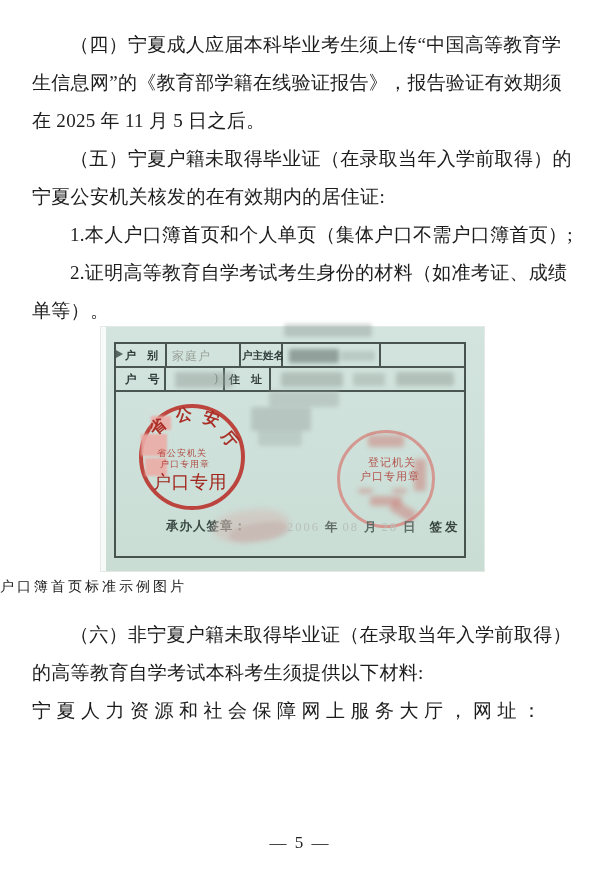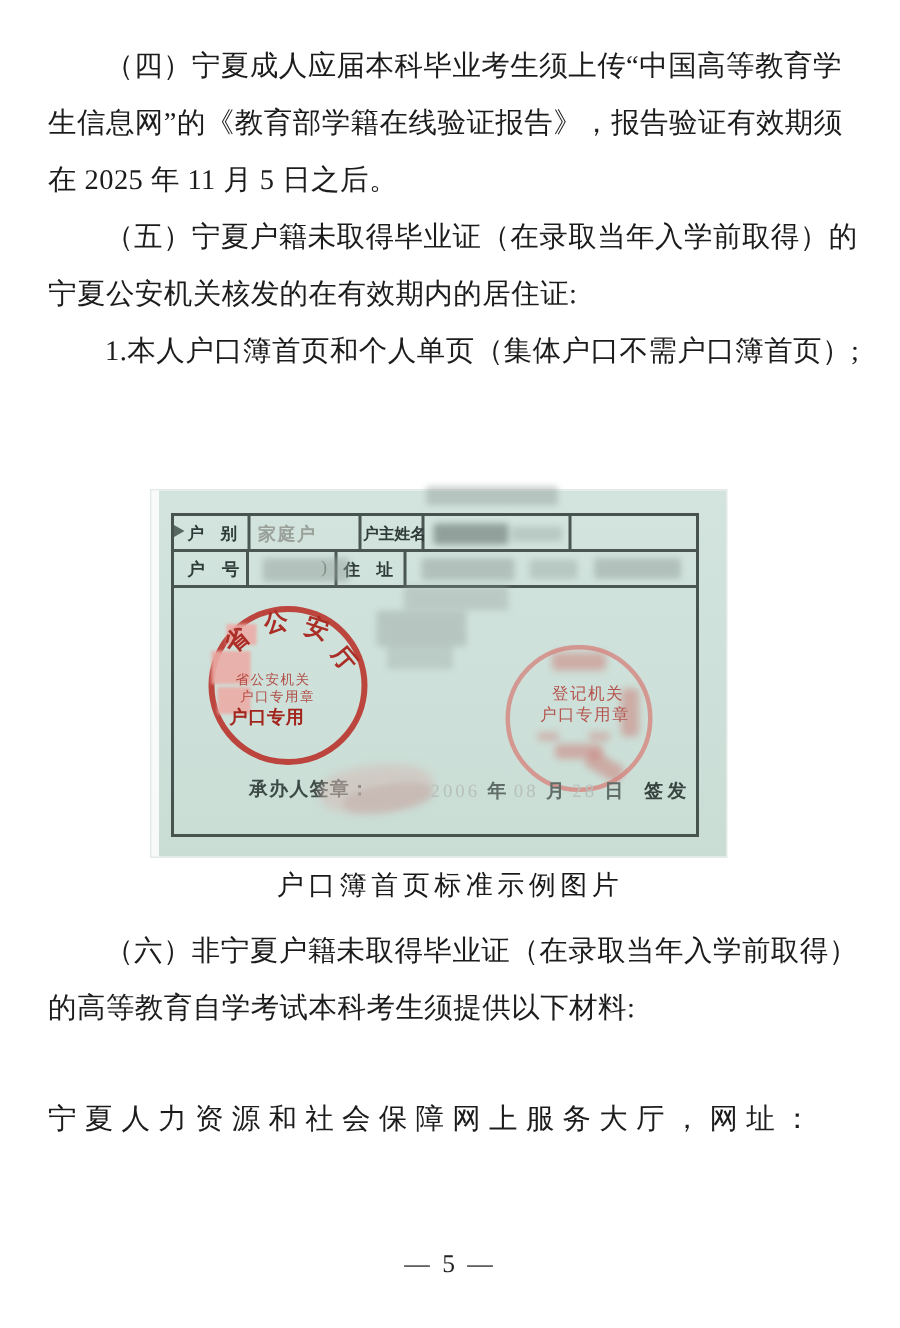--- a/index.html
+++ b/index.html
@@ -6,23 +6,23 @@
   body{
     width:600px;height:885px;background:#ffffff;position:relative;overflow:hidden;
     font-family:"Liberation Serif","DejaVu Serif",serif;color:#1c1c1c;
   }
   
   .tblock{position:absolute;left:32px;right:32px;}
   .block-top{top:26px;}
   .block-bottom{top:616px;}
   .line{height:38px;line-height:38px;font-size:19px;letter-spacing:.3px;white-space:nowrap;}
   .ind{text-indent:38px;}
-  .wide{letter-spacing:5.5px;margin-top:36px;}
-  .caption{position:absolute;top:578px;left:0;width:600px;text-align:center;
-    font-size:18px;letter-spacing:3px;color:#191919;}
+  .wide{letter-spacing:5.5px;}
+  .caption{position:absolute;top:578px;left:0;width:600px;
+    font-size:14px;letter-spacing:3px;color:#191919;}
   .pagenum{position:absolute;top:833px;left:0;width:600px;text-align:center;
     font-size:17px;letter-spacing:2px;color:#222;}
 
   
   .photo{position:absolute;left:100px;top:326px;width:383px;height:244px;
     background:linear-gradient(180deg,#d3e4de 0%,#cde0d9 55%,#c9ddd5 100%);
     border:1px solid #e3eae6;}
   .photo .whiteedge{position:absolute;left:0;top:0;bottom:0;width:5px;background:rgba(255,255,255,.85);}
   .hbox{position:absolute;left:13px;top:15px;width:348px;height:212px;border:2px solid #47534f;}
   .hl{position:absolute;left:0;right:0;height:2px;background:#4a5652;}
@@ -32,21 +32,21 @@
     clip-path:polygon(0 0,100% 50%,0 100%);opacity:.8;}
 
   .blur{position:absolute;filter:blur(2px);border-radius:2px;}
 
   
   .stampL{position:absolute;left:38px;top:77px;width:106px;height:106px;border-radius:50%;
     border:4px solid rgba(185,47,40,.88);box-sizing:border-box;}
   .stampL .arc{position:absolute;font-size:16px;font-weight:bold;color:#aa2d26;}
   .stampL .mid{position:absolute;font-size:9px;color:rgba(170,45,38,.82);letter-spacing:1px;
     filter:blur(.3px);white-space:nowrap;}
-  .stampL .bot{position:absolute;left:10px;top:62px;font-size:12px;font-weight:bold;
+  .stampL .bot{position:absolute;left:10px;top:62px;font-size:18px;font-weight:normal;
     letter-spacing:.5px;color:#a1251d;white-space:nowrap;}
   .pink{position:absolute;background:#ecaca6;filter:blur(1px);opacity:.9;}
 
   
   .stampR{position:absolute;left:236px;top:103px;width:98px;height:98px;border-radius:50%;
     border:3px solid rgba(214,134,128,.8);box-sizing:border-box;}
   .stampR .ln{position:absolute;font-size:11px;color:#b5544e;letter-spacing:1px;white-space:nowrap;}
   .fader{position:absolute;background:rgba(205,122,116,.5);filter:blur(2.5px);border-radius:3px;}
 
   
@@ -64,39 +64,41 @@
 </head>
 <body>
 
 <div class="tblock block-top">
   <div class="line ind">（四）宁夏成人应届本科毕业考生须上传“中国高等教育学</div>
   <div class="line">生信息网”的《教育部学籍在线验证报告》，报告验证有效期须</div>
   <div class="line">在 2025 年 11 月 5 日之后。</div>
   <div class="line ind">（五）宁夏户籍未取得毕业证（在录取当年入学前取得）的</div>
   <div class="line">宁夏公安机关核发的在有效期内的居住证:</div>
   <div class="line ind">1.本人户口簿首页和个人单页（集体户口不需户口簿首页）;</div>
+  <div class="line ind">2.证明高等教育自学考试考生身份的材料（如准考证、成绩</div>
+  <div class="line">单等）。</div>
 </div>
 
 <div class="photo">
   <div class="whiteedge"></div>
 
   <div class="hbox">
     <div class="speck"></div>
     <div class="hl" style="top:22px;"></div>
     <div class="hl" style="top:46px;"></div>
     <div class="vl" style="left:49px;top:0;height:22px;"></div>
     <div class="vl" style="left:123px;top:0;height:22px;"></div>
     <div class="vl" style="left:165px;top:0;height:22px;"></div>
     <div class="vl" style="left:263px;top:0;height:22px;"></div>
     <div class="vl" style="left:48px;top:24px;height:22px;"></div>
     <div class="vl" style="left:107px;top:24px;height:22px;"></div>
     <div class="vl" style="left:153px;top:24px;height:22px;"></div>
 
     <div class="cell-label" style="left:9px;top:4px;font-size:11px;">户　别</div>
-    <div class="cell-label" style="left:56px;top:4px;font-size:12px;font-weight:bold;color:#9aa19b;letter-spacing:1px;">家庭户</div>
+    <div class="cell-label" style="left:56px;top:4px;font-size:12px;font-weight:normal;color:#9aa19b;letter-spacing:1px;">家庭户</div>
     <div class="cell-label" style="left:126px;top:5px;font-size:10.5px;">户主姓名</div>
     <div class="cell-label" style="left:9px;top:28px;font-size:11.5px;">户　号</div>
     <div class="cell-label" style="left:98px;top:27px;font-size:12px;font-weight:normal;color:#707c77;">)</div>
     <div class="cell-label" style="left:113px;top:28px;font-size:11px;">住　址</div>
   </div>
 
   <div class="blur" style="left:183px;top:-3px;width:88px;height:13px;background:#9aa5a3;opacity:.5;"></div>
   <div class="blur" style="left:188px;top:22px;width:50px;height:14px;background:#76847f;opacity:.7;"></div>
   <div class="blur" style="left:240px;top:24px;width:34px;height:10px;background:#8b9894;opacity:.35;"></div>
   <div class="blur" style="left:74px;top:45px;width:58px;height:16px;background:#96a19c;opacity:.5;"></div>

